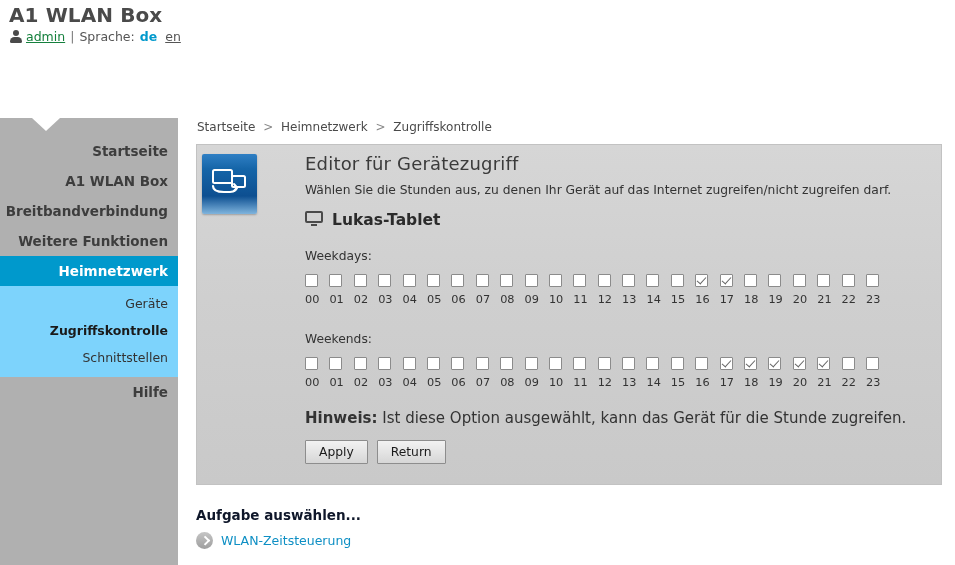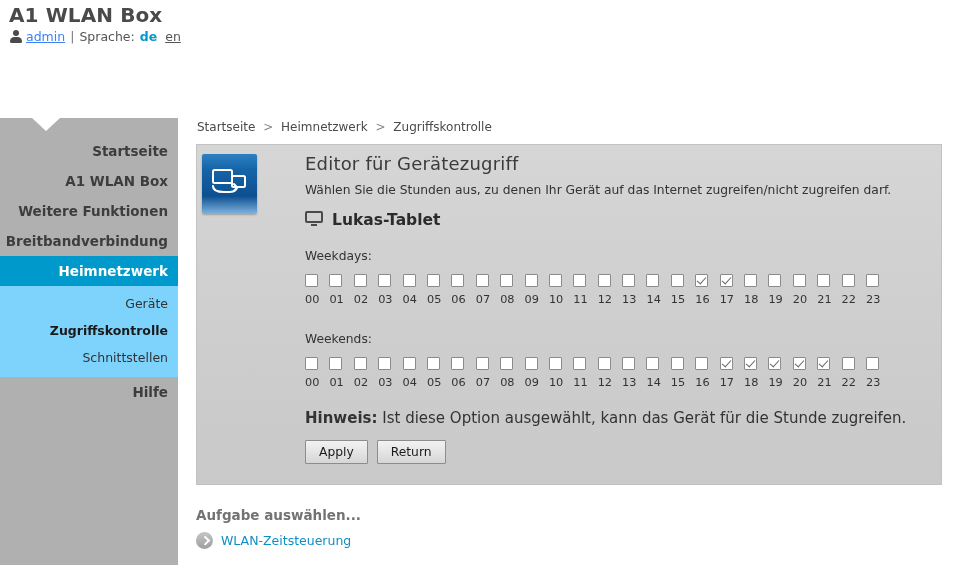--- a/index.html
+++ b/index.html
@@ -27,21 +27,21 @@
   }
   .user-icon { display:inline-block; width:14px; height:15px; position:relative; margin-right:3px; }
   .user-icon::before {
     content:""; position:absolute; left:4px; top:1px; width:6px; height:6px;
     border-radius:50%; background:#4a4a4a;
   }
   .user-icon::after {
     content:""; position:absolute; left:1px; top:8px; width:12px; height:6px;
     border-radius:6px 6px 2px 2px; background:#4a4a4a;
   }
-  .user-link { color:#3b82f6; text-decoration:underline; cursor:pointer; }
+  .user-link { color:#15803d; text-decoration:underline; cursor:pointer; }
   .sep { margin:0 5px; color:#777; }
   .sprache-label { color:#555; }
   .lang-de { color:#0099cc; font-weight:bold; margin-left:5px; cursor:pointer; }
   .lang-en { color:#555; text-decoration:underline; margin-left:8px; cursor:pointer; }
 
   
   .sidebar {
     position:absolute; left:0; top:118px; width:178px; height:447px;
     background:#b0b0b0;
   }
@@ -134,21 +134,21 @@
   .btn {
     font-family:"DejaVu Sans","Liberation Sans",sans-serif;
     font-size:12.3px; color:#1a1a1a;
     background:linear-gradient(180deg,#f2f2f2 0%,#e3e3e3 55%,#d6d6d6 100%);
     border:1px solid #8d8d8d; border-radius:1px;
     padding:4px 13px; cursor:pointer; line-height:1.15;
   }
 
   
   .task-section { position:absolute; left:0; top:389px; width:746px; }
-  .task-title { font-size:13.5px; font-weight:bold; color:#737373; margin-bottom:9px; }
+  .task-title { font-size:13.5px; font-weight:bold; color:#0f172a; margin-bottom:9px; }
   .task-link-row { display:flex; align-items:center; gap:8px; }
   .chev-circle {
     width:17px; height:17px; border-radius:50%;
     background:linear-gradient(180deg,#c5c5c5 0%,#9e9e9e 100%);
     position:relative; flex:none; cursor:pointer;
   }
   .chev-circle::after {
     content:""; position:absolute; left:5.5px; top:5px;
     width:4.5px; height:4.5px;
     border:solid #ffffff; border-width:2px 2px 0 0;
@@ -171,22 +171,22 @@
       <span class="lang-de">de</span>
       <span class="lang-en">en</span>
     </div>
   </div>
 
   <div class="sidebar">
     <div class="sidebar-notch"></div>
     <div class="nav-top">
       <div class="nav-item">Startseite</div>
       <div class="nav-item">A1 WLAN Box</div>
+      <div class="nav-item">Breitbandverbindung</div>
       <div class="nav-item">Weitere Funktionen</div>
-      <div class="nav-item">Breitbandverbindung</div>
       <div class="nav-item active">Heimnetzwerk</div>
 
       <div class="subnav">
         <div class="sub-item">Geräte</div>
         <div class="sub-item current">Zugriffskontrolle</div>
         <div class="sub-item">Schnittstellen</div>
       </div>
 
       <div class="nav-bottom">
         <div class="nav-item">Hilfe</div>

